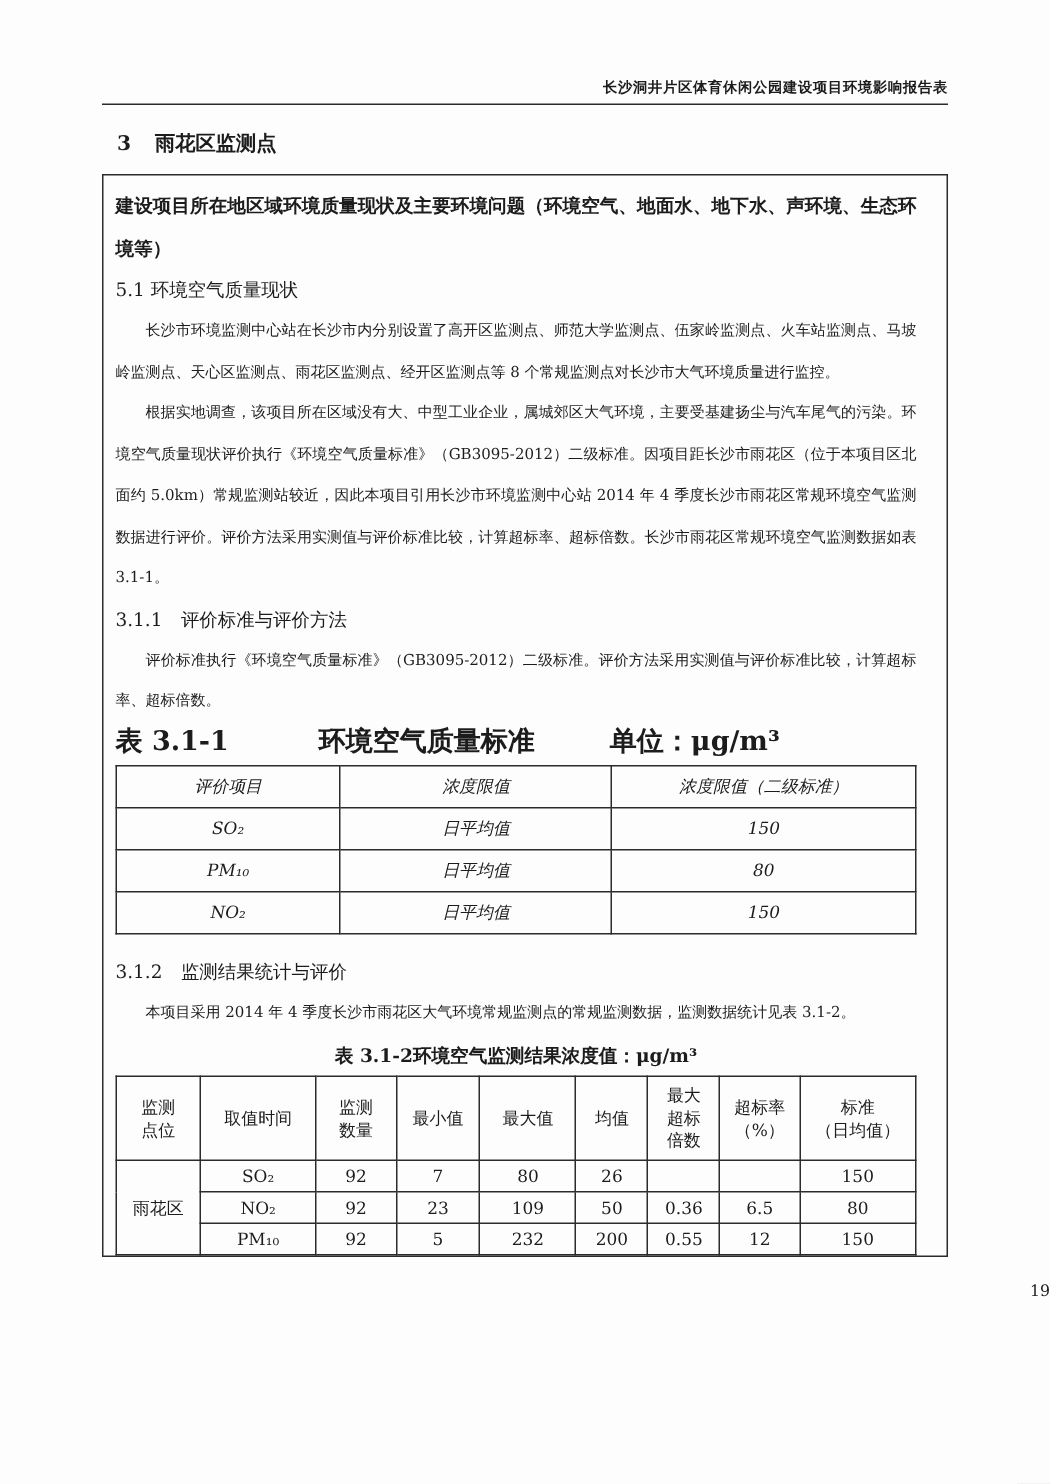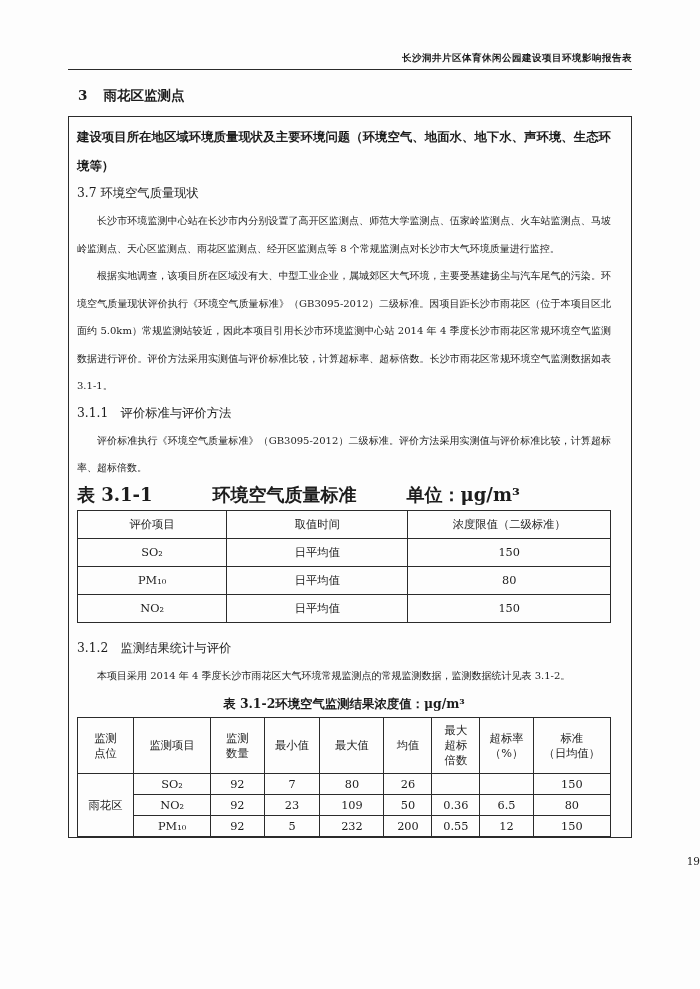--- a/index.html
+++ b/index.html
@@ -52,21 +52,21 @@
     width:100%; border-collapse:collapse; table-layout:fixed;
     border:1.6px solid #2b2b2b;
   }
   td, th {
     border:1px solid #2b2b2b;
     text-align:center; vertical-align:middle;
     font-weight:normal;
     font-size:11.3px;
   }
   .t1 { margin-top:2px; }
-  .t1 td, .t1 th { height:28px; padding:2px 4px; }
+  .t1 td, .t1 th { height:28px; padding:2px 4px;font-style:italic; }
   .t2 th { padding:3px 1px; white-space:pre-line; line-height:15px; height:56px; }
   .t2 td { height:21px; padding:1px 2px; }
   .gap-sm { height:12px; }
   .page-num {
     text-align:right; font-size:10.5px; margin-top:17px;
   }
 </style>
 </head>
 <body>
 
@@ -75,21 +75,21 @@
   <div class="doc-header">长沙洞井片区体育休闲公园建设项目环境影响报告表</div>
 
   <div class="section-heading">
     <span class="num">3</span><span>雨花区监测点</span>
   </div>
 
   <div class="box">
 
     <div class="intro">建设项目所在地区域环境质量现状及主要环境问题（环境空气、地面水、地下水、声环境、生态环境等）</div>
 
-    <div class="subhead">3.7 环境空气质量现状</div>
+    <div class="subhead">5.1 环境空气质量现状</div>
 
     <p class="body">长沙市环境监测中心站在长沙市内分别设置了高开区监测点、师范大学监测点、伍家岭监测点、火车站监测点、马坡岭监测点、天心区监测点、雨花区监测点、经开区监测点等 8 个常规监测点对长沙市大气环境质量进行监控。</p>
 
     <p class="body">根据实地调查，该项目所在区域没有大、中型工业企业，属城郊区大气环境，主要受基建扬尘与汽车尾气的污染。环境空气质量现状评价执行《环境空气质量标准》（GB3095-2012）二级标准。因项目距长沙市雨花区（位于本项目区北面约 5.0km）常规监测站较近，因此本项目引用长沙市环境监测中心站 2014 年 4 季度长沙市雨花区常规环境空气监测数据进行评价。评价方法采用实测值与评价标准比较，计算超标率、超标倍数。长沙市雨花区常规环境空气监测数据如表 3.1-1。</p>
 
     <div class="subhead">3.1.1　评价标准与评价方法</div>
 
     <p class="body">评价标准执行《环境空气质量标准》（GB3095-2012）二级标准。评价方法采用实测值与评价标准比较，计算超标率、超标倍数。</p>
 
     <div class="cap1">
@@ -100,21 +100,21 @@
 
     <table class="t1">
       <colgroup>
           <col style="width:28%">
           <col style="width:34%">
           <col style="width:38%">
         </colgroup>
       <tbody>
           <tr>
         <th>评价项目</th>
-        <th>取值时间</th>
+        <th>浓度限值</th>
         <th>浓度限值（二级标准）</th>
       </tr>
       <tr>
         <td>SO₂</td>
         <td>日平均值</td>
         <td>150</td>
       </tr>
       <tr>
         <td>PM₁₀</td>
         <td>日平均值</td>
@@ -148,21 +148,21 @@
           <col style="width:12%">
           <col style="width:9%">
         <col style="width:9%">
           <col style="width:10%">
           <col style="width:14.5%">
       </colgroup>
       <tbody>
           <tr>
         <th>监测
 点位</th>
-        <th>监测项目</th>
+        <th>取值时间</th>
         <th>监测
 数量</th>
         <th>最小值</th>
         <th>最大值</th>
         <th>均值</th>
         <th>最大
 超标
 倍数</th>
         <th>超标率
 （%）</th>

